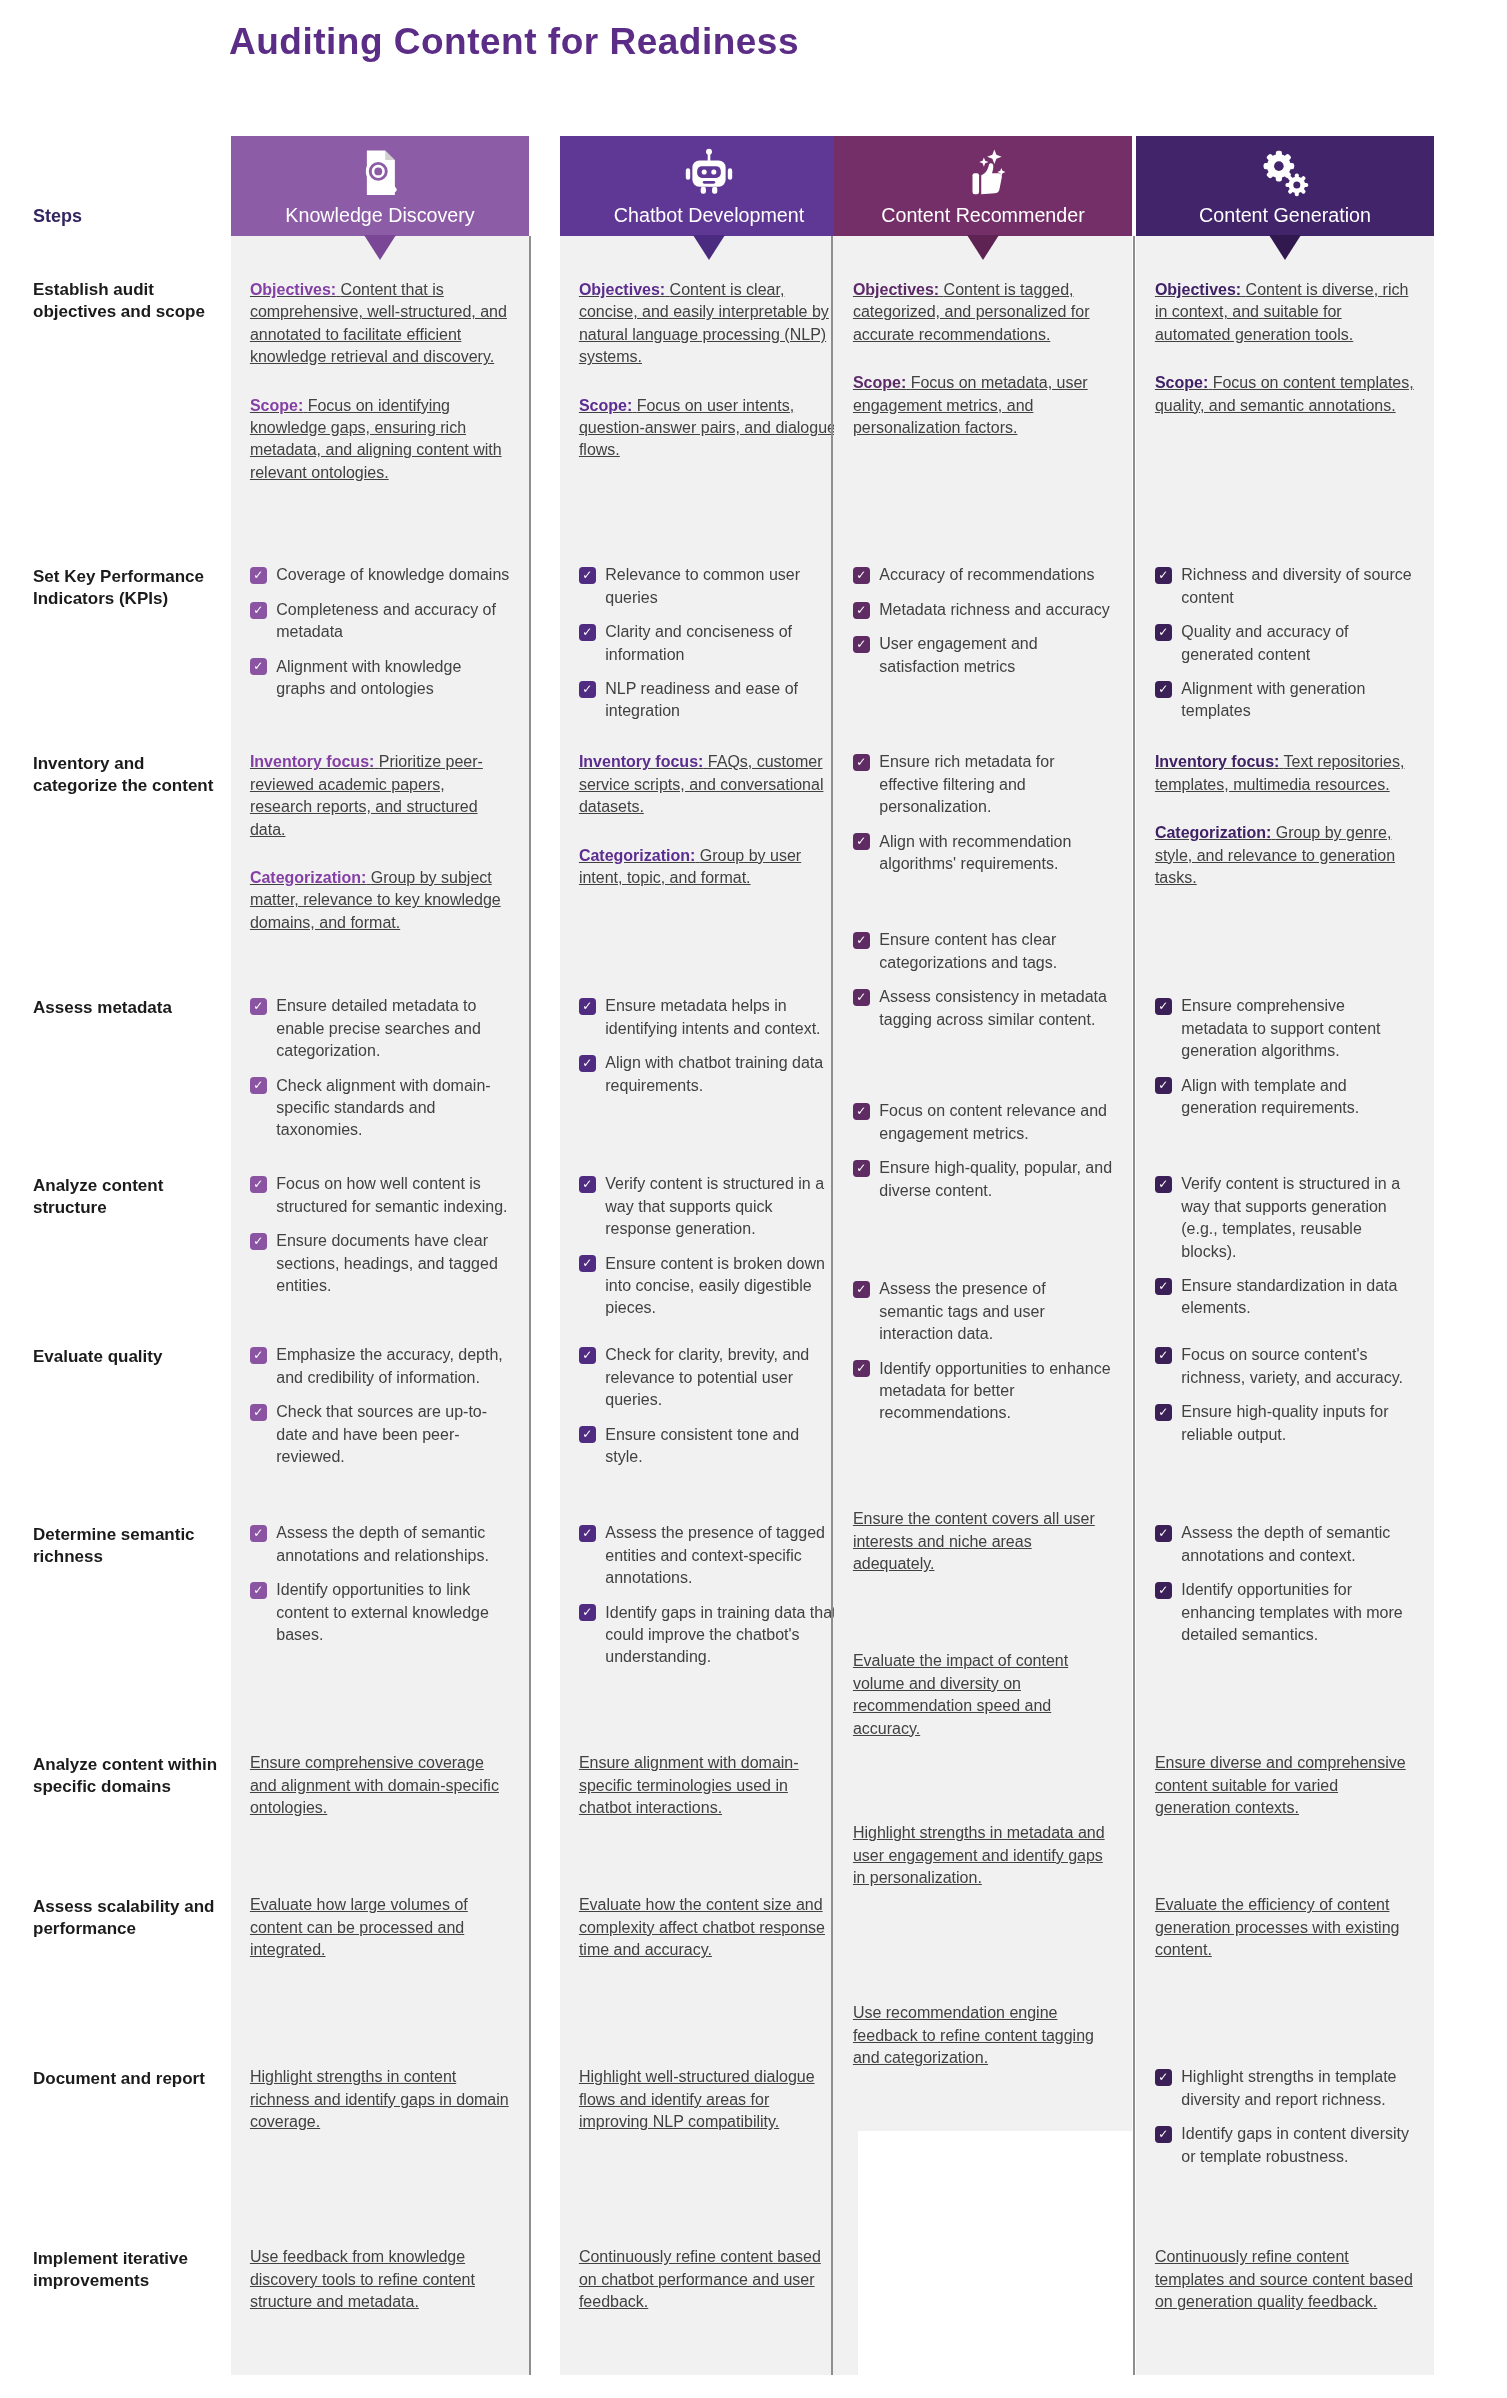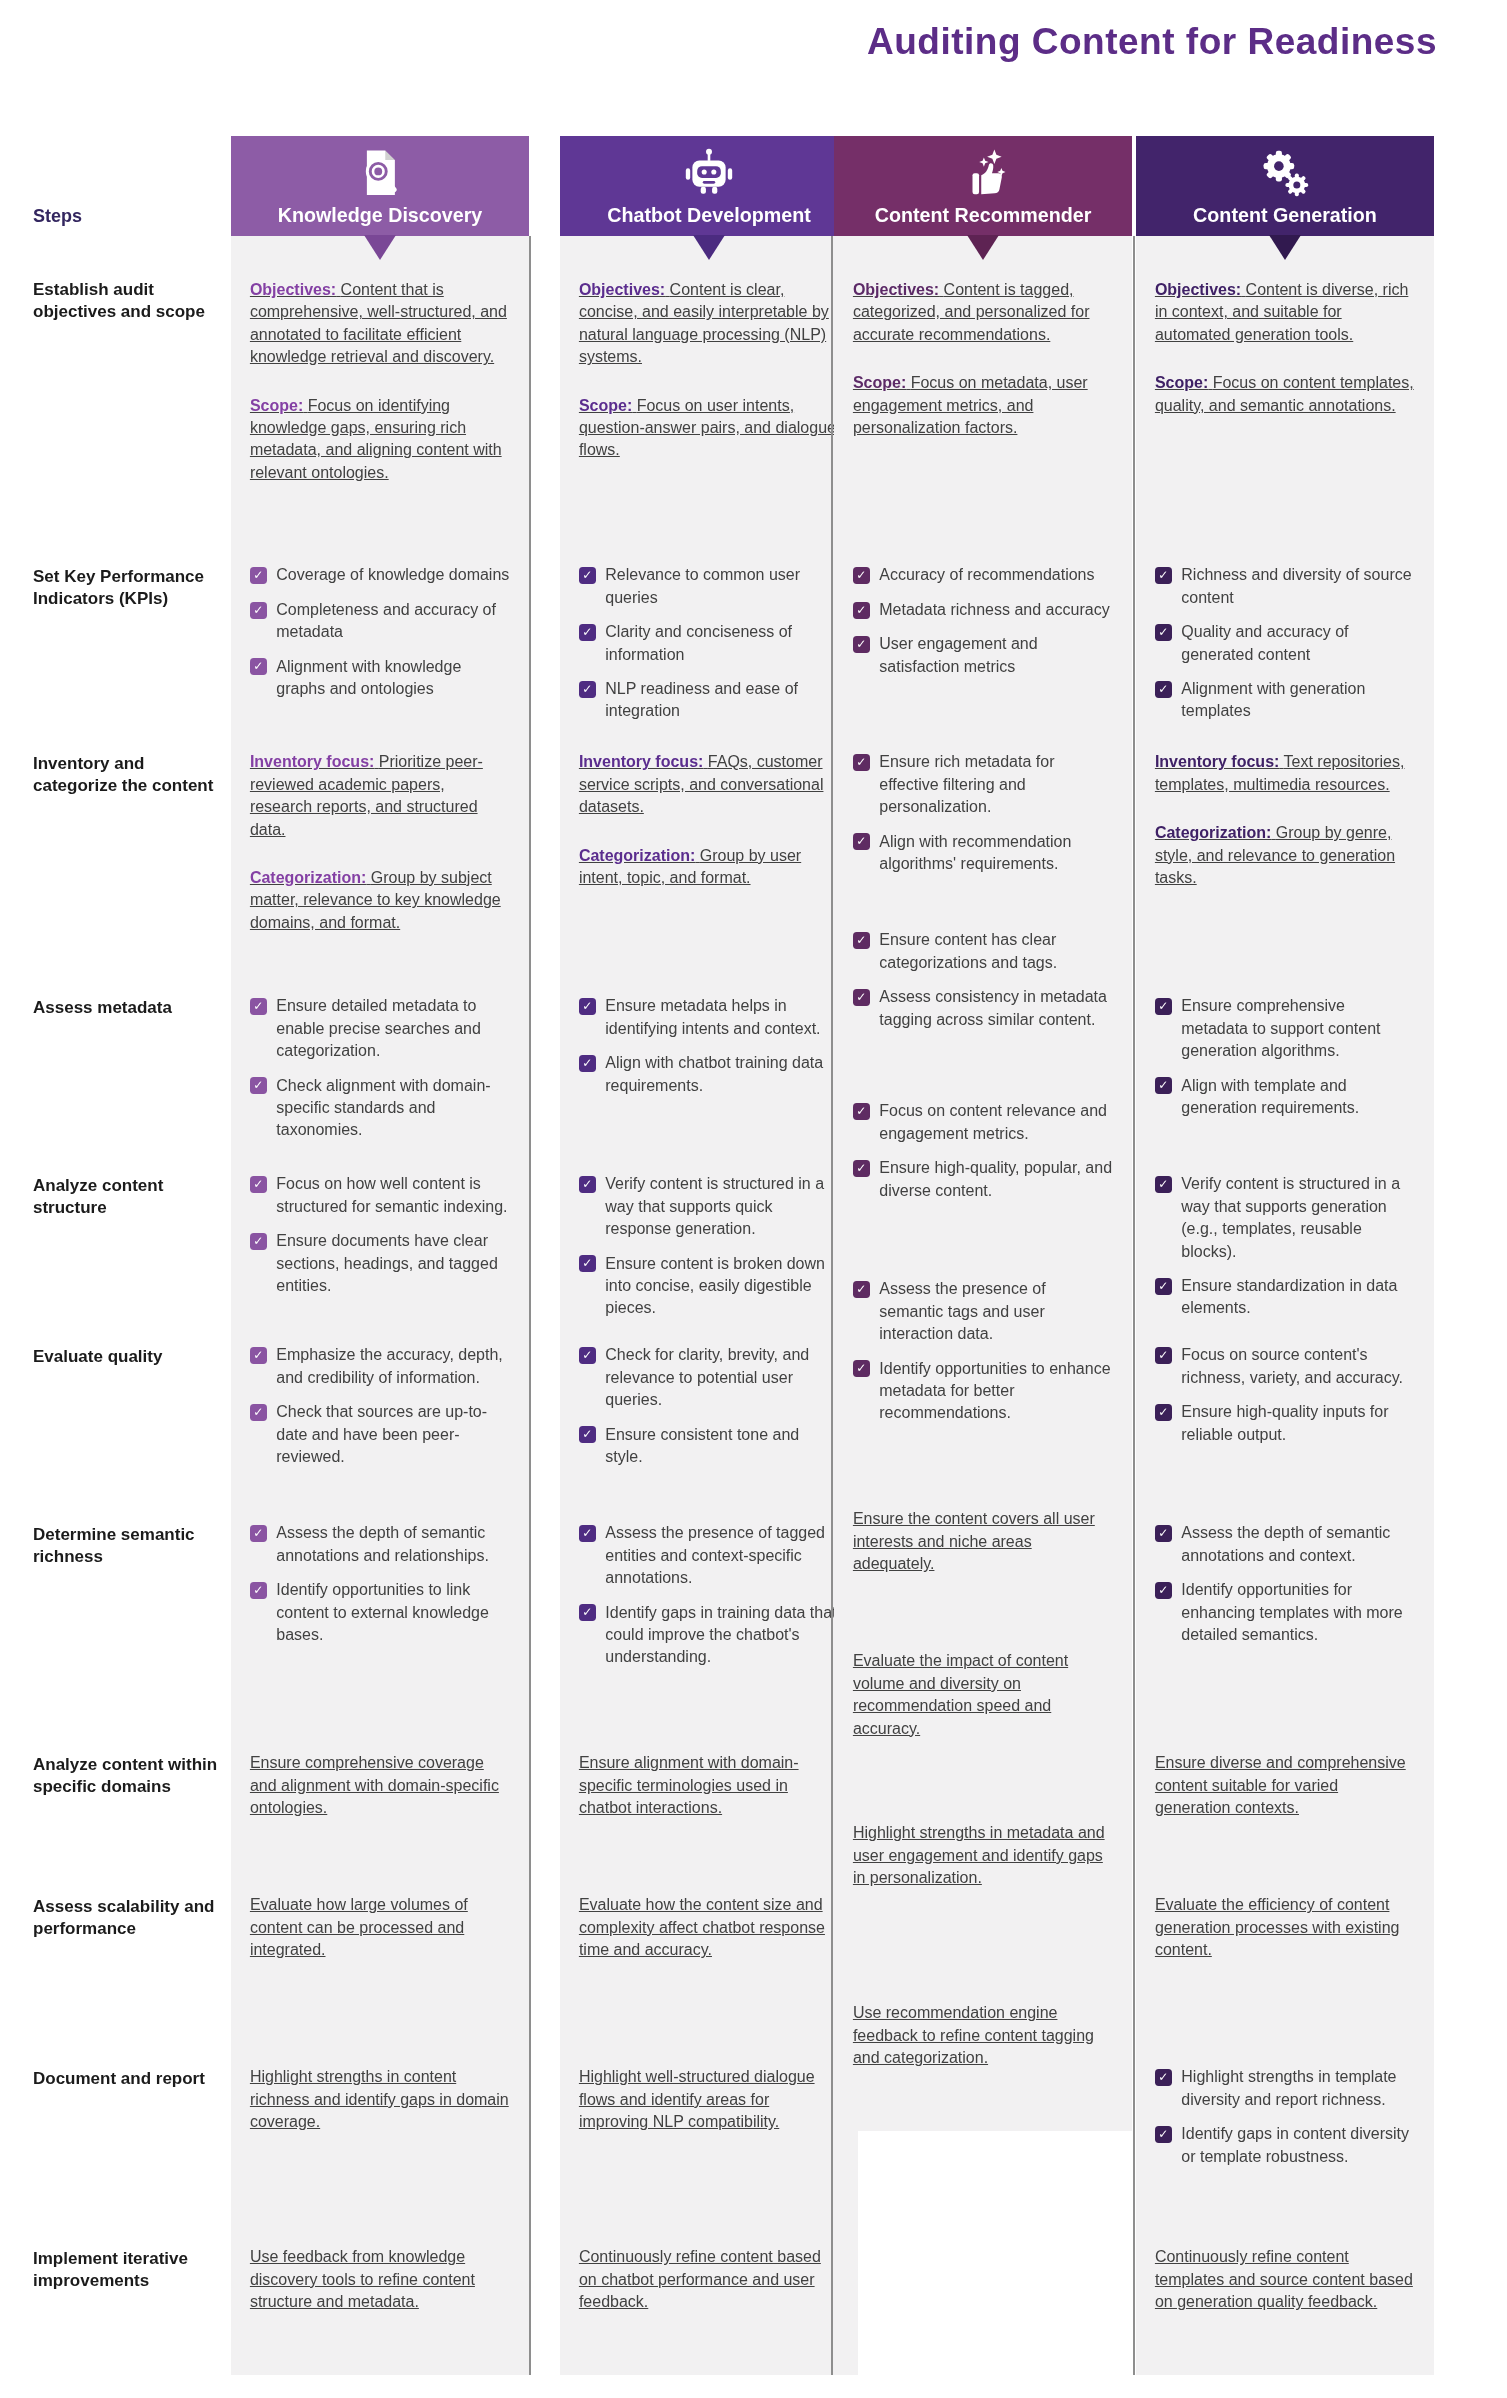--- a/index.html
+++ b/index.html
@@ -6,36 +6,36 @@
     --title-color:#5c2d87;
     --steps-color:#33265f;
     --body-bg:#f2f1f2;
     --divider:#8e8e8e;
     --text:#414141;
     --step-text:#1b1b1b;
   }
   *{box-sizing:border-box;}
   body{margin:0;background:#ffffff;font-family:"Liberation Sans","DejaVu Sans",sans-serif;}
   .page{position:relative;width:1507px;height:2399px;background:#ffffff;overflow:hidden;}
-  .title{position:absolute;top:20.6px;left:229px;width:1208px;text-align:right;
+  .title{position:absolute;top:20.6px;left:229px;width:1208px;text-align:left;
          font-size:37px;font-weight:bold;color:var(--title-color);letter-spacing:0.5px;}
   .subtitle{position:absolute;top:94px;left:229px;width:1208px;text-align:center;
          font-size:19px;font-weight:bold;color:var(--title-color);}
   #table{position:absolute;top:136px;left:0;width:1507px;height:2239px;}
   .steps-col{position:absolute;left:0;top:0;width:229px;}
   .steps-head{height:100px;display:flex;align-items:flex-end;padding:0 0 9.4px 33px;
          font-weight:bold;font-size:18px;color:var(--steps-color);}
   .step-cell{padding:11.2px 11.2px 0 33px;font-weight:bold;font-size:17px;line-height:1.28;
          color:var(--step-text);overflow:hidden;}
   .step-cell.first{padding-top:43px;}
   .ucol{position:absolute;top:0;width:302px;}
   .chead{height:100px;margin:0 1.9px;position:relative;display:flex;flex-direction:column;
          align-items:center;padding-top:8.4px;}
   .cicon{height:60px;display:flex;align-items:center;justify-content:center;}
-  .clabel{color:#ffffff;font-size:19.7px;font-weight:bold;margin-top:0px;white-space:nowrap;}
+  .clabel{color:#ffffff;font-size:19.7px;font-weight:normal;margin-top:0px;white-space:nowrap;}
   .arrow{position:absolute;bottom:-24px;left:50%;transform:translateX(-50%);width:0;height:0;
          border-left:16px solid transparent;border-right:16px solid transparent;
          border-top:25px solid #000;z-index:3;}
   .cell{margin:0 1.9px;background:var(--body-bg);padding:9.4px 19px 0 19px;overflow:hidden;}
   .cell.first{padding-top:43px;}
   .para{margin:0 0 26px 0;font-size:16px;line-height:1.4;color:var(--text);text-decoration:underline;}
   .para.plain{margin-bottom:0;}
   .para .lead{font-weight:bold;}
   .citem{display:flex;margin-bottom:12px;font-size:16px;line-height:1.4;color:var(--text);}
   .cbox{flex:0 0 auto;width:17px;height:17px;border-radius:3.7px;color:#fff;font-size:12px;

